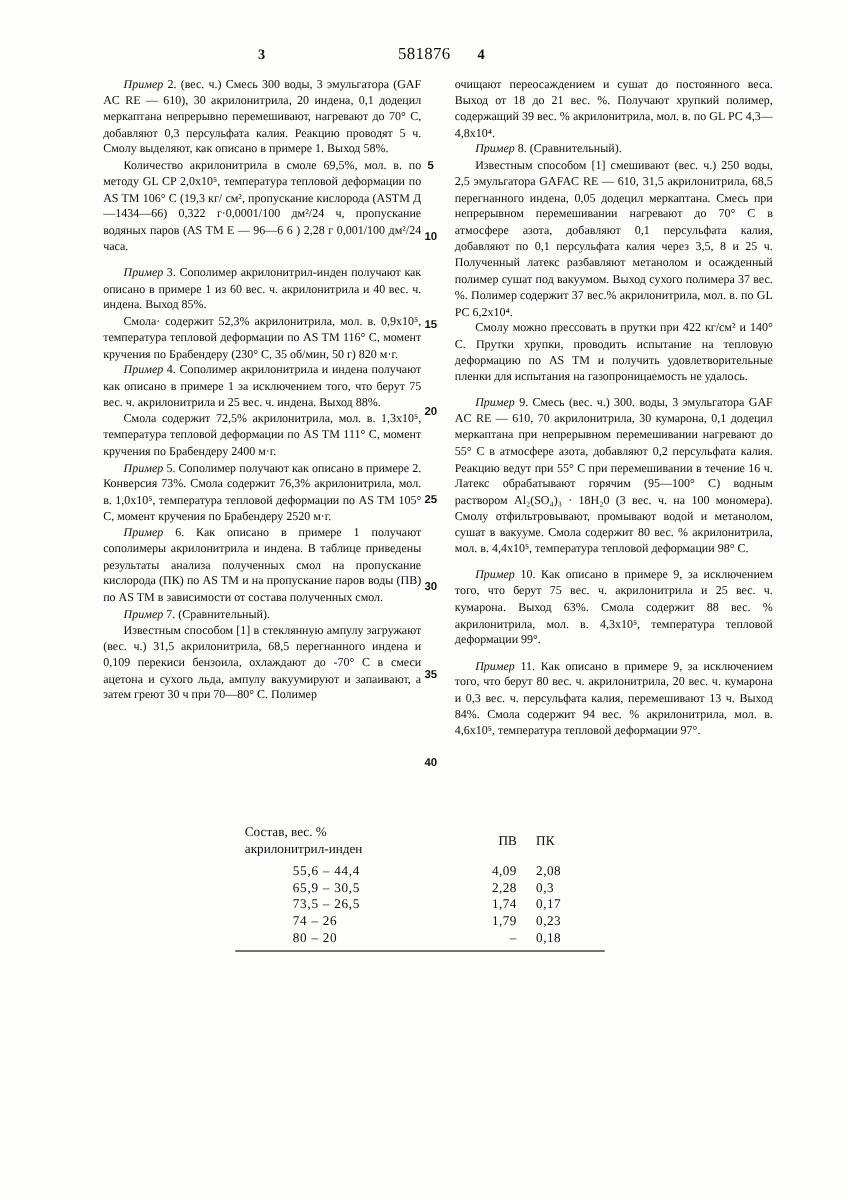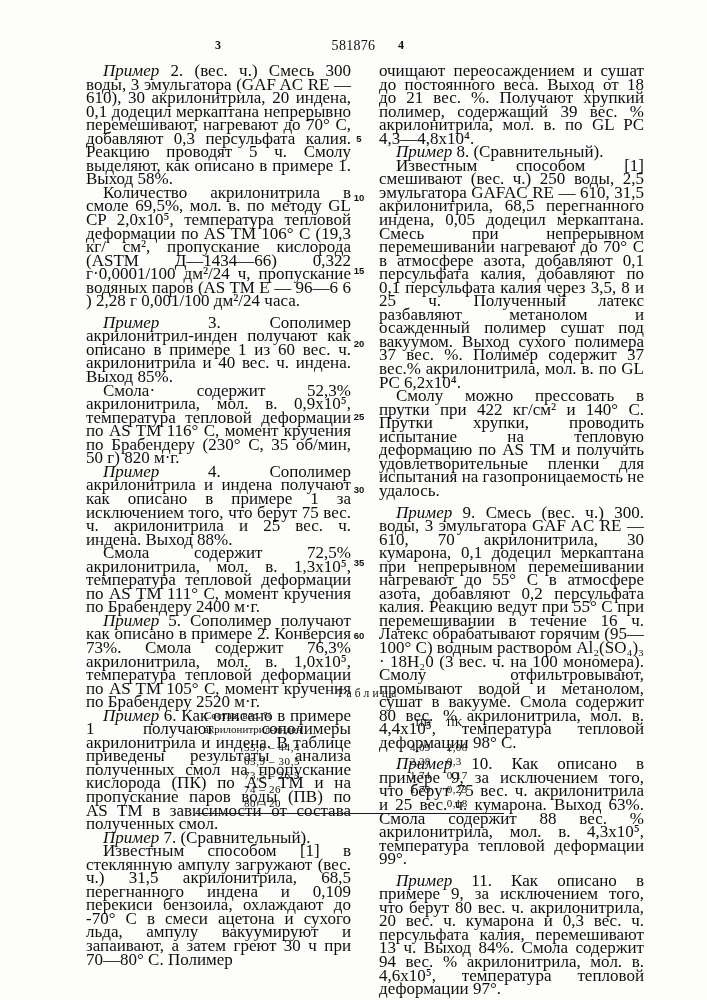--- a/index.html
+++ b/index.html
@@ -49,21 +49,21 @@
     left: 398px; top: 0;
     font-weight: bold;
     font-size: 12px;
   }
 
   
   .col {
     position: absolute;
     top: 64px;
     width: 265px;
-    font-size: 17px;
+    font-size: 10px;
     line-height: 13.55px;
     text-align: justify;
     text-justify: inter-word;
     hyphens: none;
   }
   .col-left  { left: 86px; }
   .col-right { left: 379px; }
 
   .para {
     margin: 0 0 0 0;
@@ -155,21 +155,21 @@
   </div>
 
   <div class="gutter">
     <span class="lnum" style="top:133px">5</span>
     <span class="lnum" style="top:192px">10</span>
     <span class="lnum" style="top:265px">15</span>
     <span class="lnum" style="top:338px">20</span>
     <span class="lnum" style="top:411px">25</span>
     <span class="lnum" style="top:484px">30</span>
     <span class="lnum" style="top:557px">35</span>
-    <span class="lnum" style="top:630px">60</span>
+    <span class="lnum" style="top:630px">40</span>
   </div>
 
   <div class="col col-left">
 
     <p class="para"><span class="ex">Пример</span><span> 2. (вес. ч.) Смесь 300 воды, 3 эмульгатора (GAF AC RE — 610), 30 акрилонитрила, 20 индена, 0,1 додецил меркаптана непрерывно перемешивают, нагревают до 70° С, добавляют 0,3 персульфата калия. Реакцию проводят 5 ч. Смолу выделяют, как описано в примере 1. Выход 58%.</span></p>
 
     <p class="para"><span>Количество акрилонитрила в смоле 69,5%, мол. в. по методу GL CP 2,0x10⁵, температура тепловой деформации по AS TM 106° С (19,3 кг/ см², пропускание кислорода (ASTM Д—1434—66) 0,322 г·0,0001/100 дм²/24 ч, пропускание водяных паров (AS TM E — 96—6 6 ) 2,28 г 0,001/100 дм²/24 часа.</span></p>
 
     <p class="para gap"><span class="ex">Пример</span><span> 3. Сополимер акрилонитрил-инден получают как описано в примере 1 из 60 вес. ч. акрилонитрила и 40 вес. ч. индена. Выход 85%.</span></p>
 
@@ -199,21 +199,20 @@
     <p class="para"><span>Смолу можно прессовать в прутки при 422 кг/см² и 140° С. Прутки хрупки, проводить испытание на тепловую деформацию по AS TM и получить удовлетворительные пленки для испытания на газопроницаемость не удалось.</span></p>
 
     <p class="para gap"><span class="ex">Пример</span><span> 9. Смесь (вес. ч.) 300. воды, 3 эмульгатора GAF AC RE — 610, 70 акрилонитрила, 30 кумарона, 0,1 додецил меркаптана при непрерывном перемешивании нагревают до 55° С в атмосфере азота, добавляют 0,2 персульфата калия. Реакцию ведут при 55° С при перемешивании в течение 16 ч. Латекс обрабатывают горячим (95—100° С) водным раствором Al₂(SO₄)₃ · 18H₂0 (3 вес. ч. на 100 мономера). Смолу отфильтровывают, промывают водой и метанолом, сушат в вакууме. Смола содержит 80 вес. % акрилонитрила, мол. в. 4,4x10⁵, температура тепловой деформации 98° С.</span></p>
 
     <p class="para gap"><span class="ex">Пример</span><span> 10. Как описано в примере 9, за исключением того, что берут 75 вес. ч. акрилонитрила и 25 вес. ч. кумарона. Выход 63%. Смола содержит 88 вес. % акрилонитрила, мол. в. 4,3x10⁵, температура тепловой деформации 99°.</span></p>
 
     <p class="para gap"><span class="ex">Пример</span><span> 11. Как описано в примере 9, за исключением того, что берут 80 вес. ч. акрилонитрила, 20 вес. ч. кумарона и 0,3 вес. ч. персульфата калия, перемешивают 13 ч. Выход 84%. Смола содержит 94 вес. % акрилонитрила, мол. в. 4,6x10⁵, температура тепловой деформации 97°.</span></p>
   </div>
 
   <div class="tbl-wrap">
-    <div class="tbl-caption">Таблица</div>
 
     <table class="data">
       <tbody>
         <tr class="hdr-row">
           <td class="c1">
             <span>Состав, вес. %</span><br>
             <span>акрилонитрил-инден</span>
           </td>
           <td class="c2">ПВ</td>
           <td class="c3">ПК</td>

